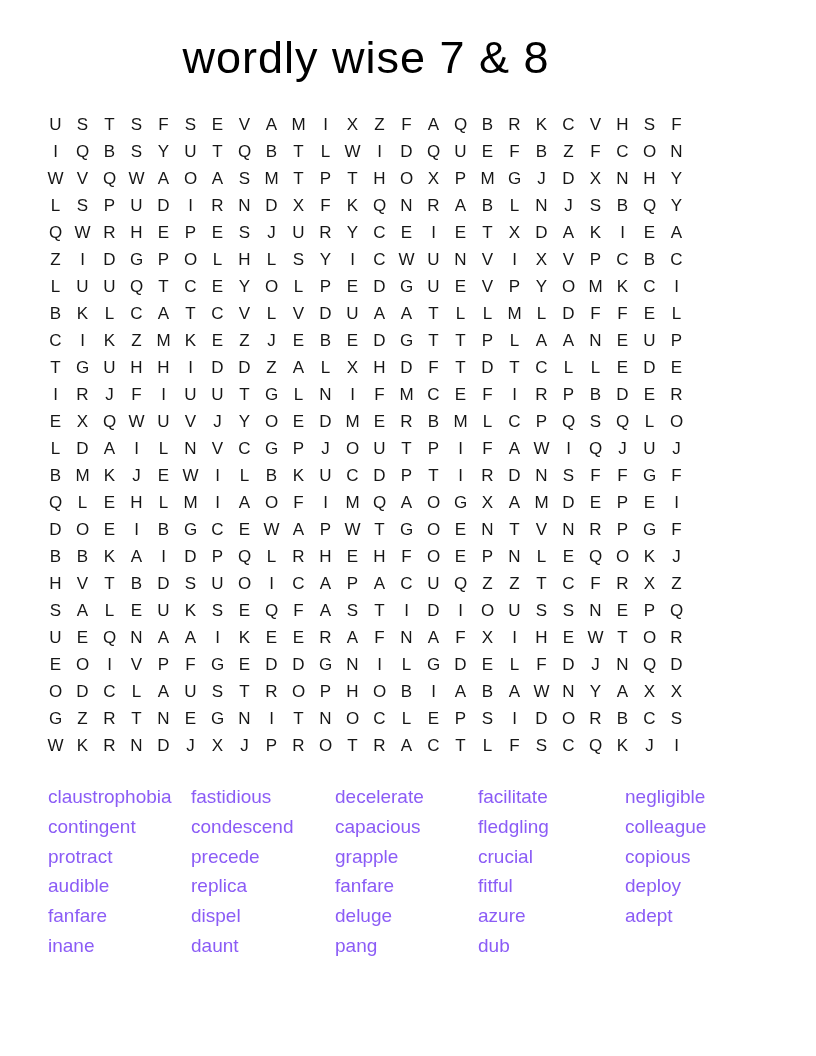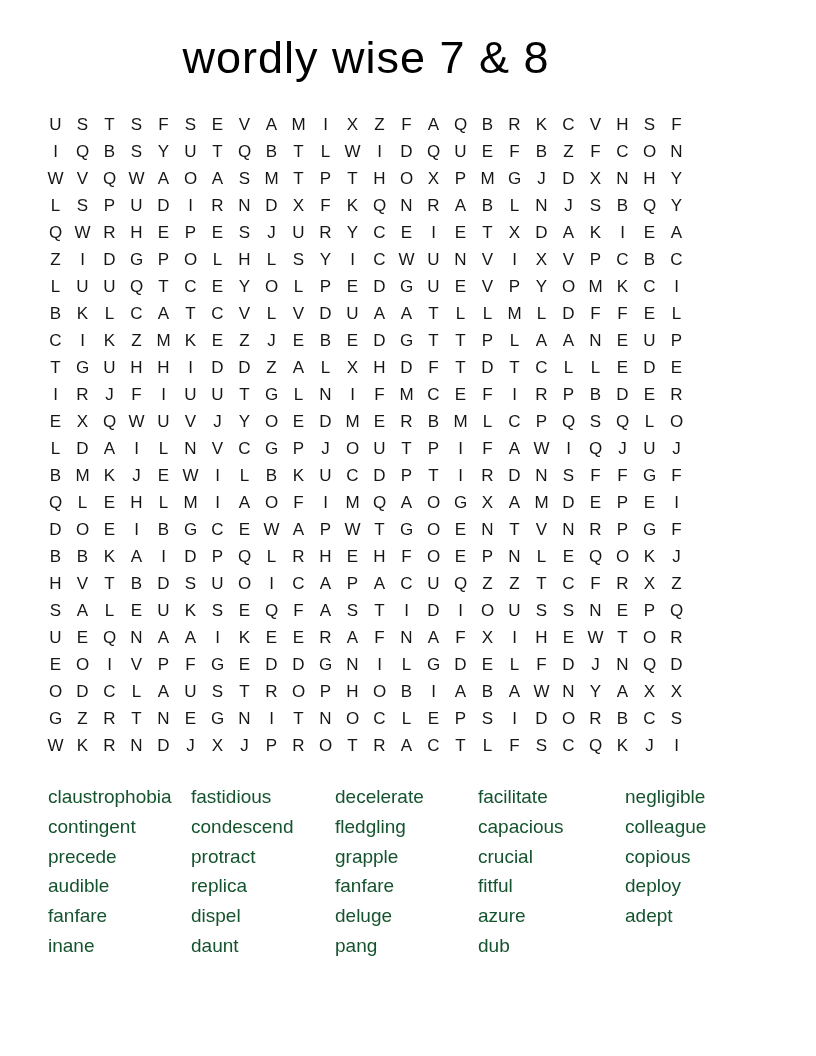--- a/index.html
+++ b/index.html
@@ -48,21 +48,21 @@
   .words {
     display: grid;
     grid-template-columns: 143px 144px 143px 147px 1fr;
     margin: 23px 0 0 48px;
     width: 740px;
   }
   .word {
     font-size: 19px;
     font-weight: 400;
     line-height: 29.8px;
-    color: #14532d;
+    color: #8b5cf6;
     white-space: nowrap;
   }
 </style>
 </head>
 <body>
 
 <div class="page">
   <h1 class="title">wordly wise 7 &amp; 8</h1>
 
   <div class="grid" id="word-grid">
@@ -645,25 +645,25 @@
     </div>
 
   <div class="words" id="word-list">
       <span class="word">claustrophobia</span>
       <span class="word">fastidious</span>
       <span class="word">decelerate</span>
       <span class="word">facilitate</span>
       <span class="word">negligible</span>
       <span class="word">contingent</span>
       <span class="word">condescend</span>
+      <span class="word">capacious</span>
       <span class="word">fledgling</span>
-      <span class="word">capacious</span>
       <span class="word">colleague</span>
+      <span class="word">protract</span>
       <span class="word">precede</span>
-      <span class="word">protract</span>
       <span class="word">grapple</span>
       <span class="word">crucial</span>
       <span class="word">copious</span>
       <span class="word">audible</span>
       <span class="word">replica</span>
       <span class="word">fanfare</span>
       <span class="word">fitful</span>
       <span class="word">deploy</span>
       <span class="word">fanfare</span>
       <span class="word">dispel</span>

